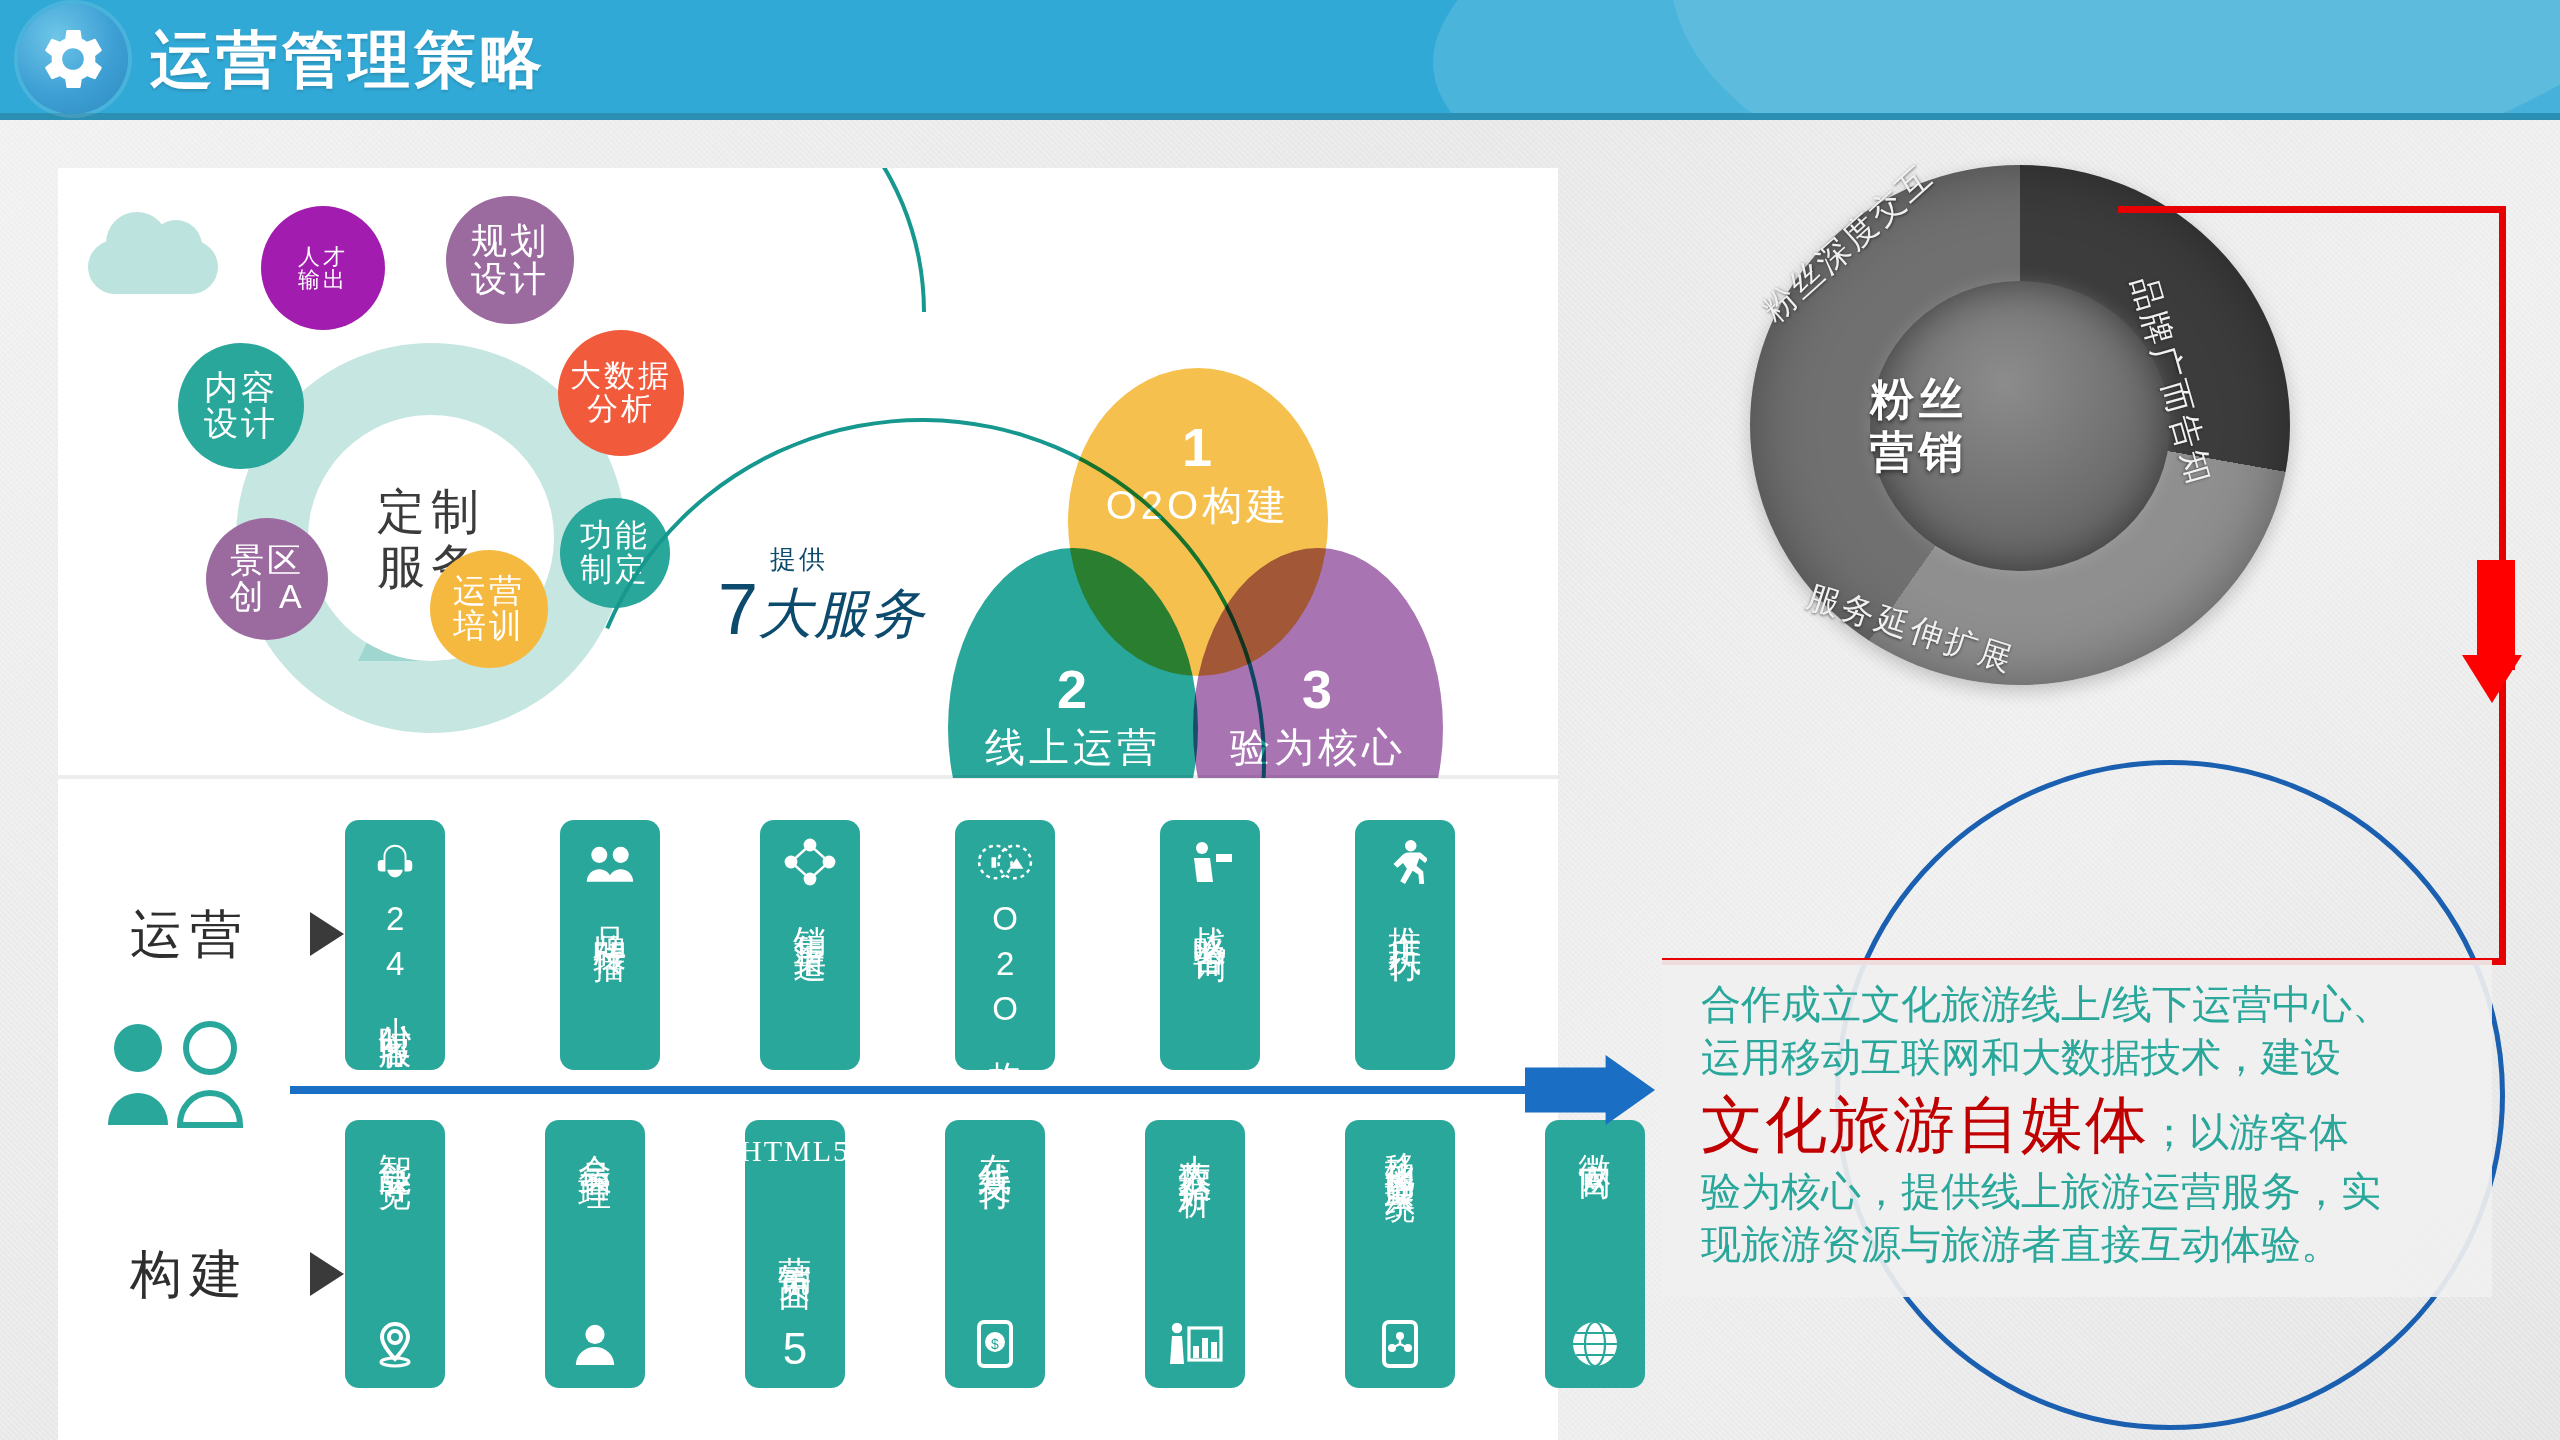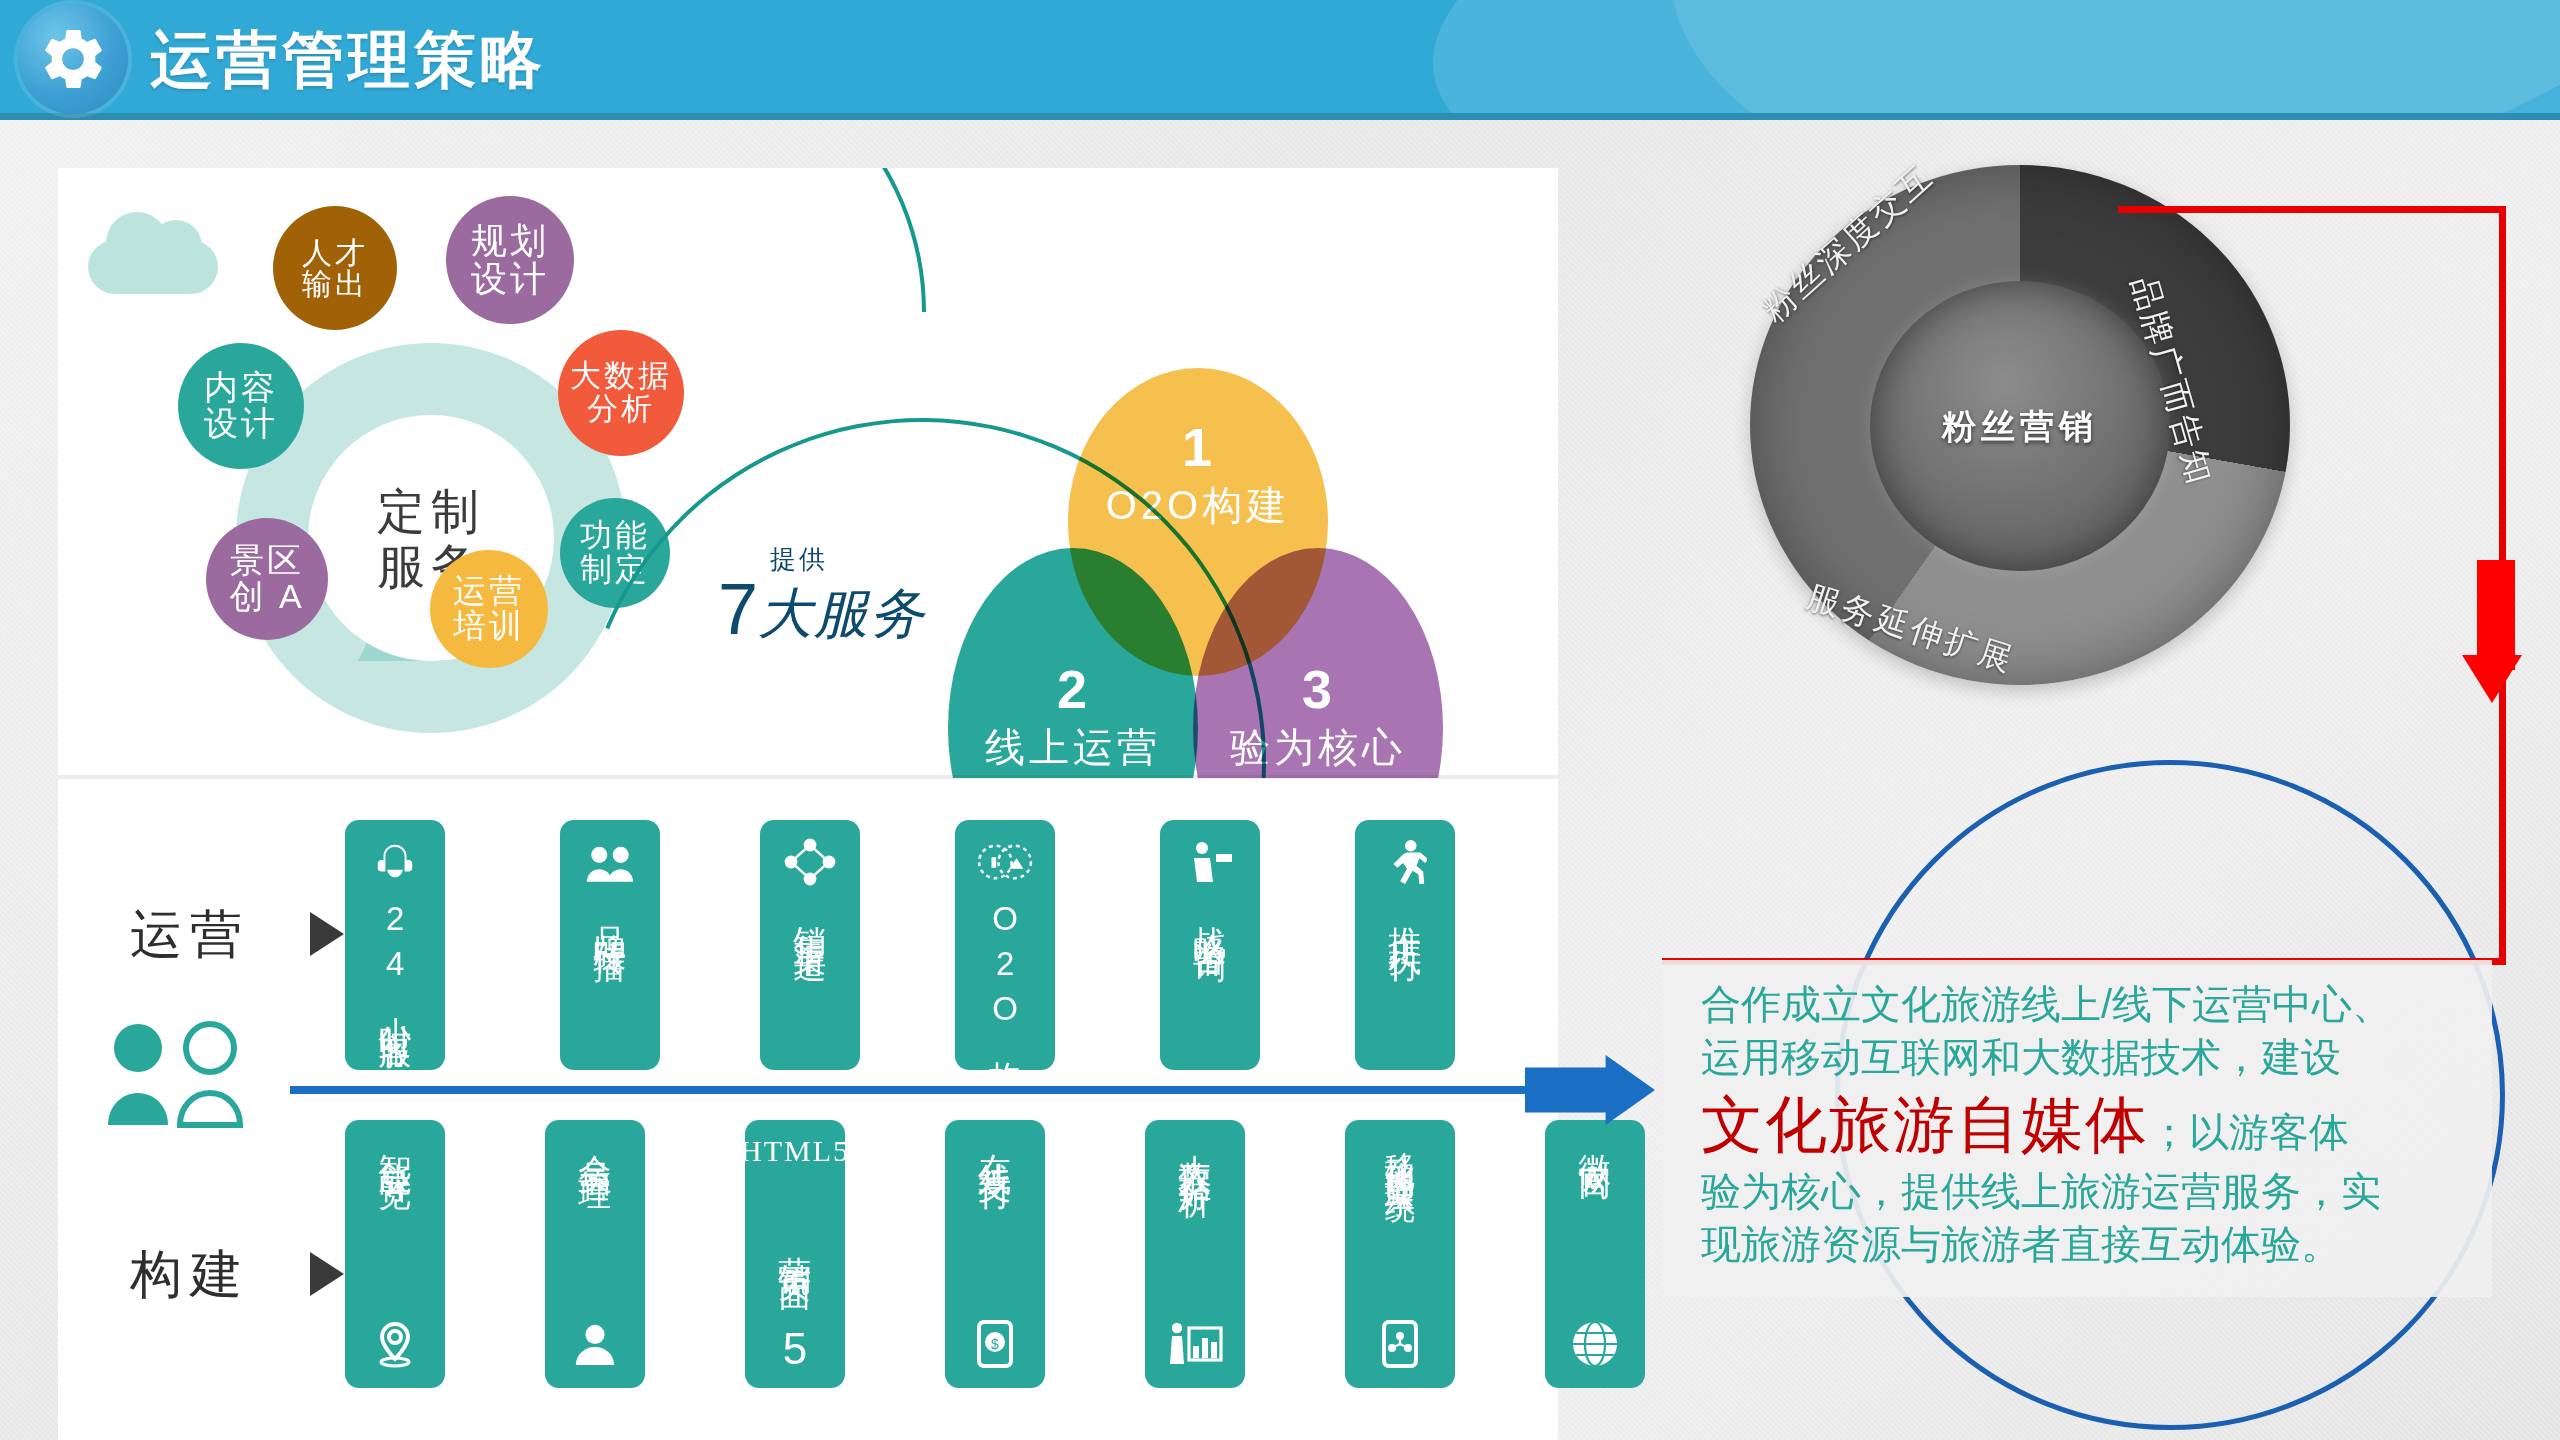--- a/index.html
+++ b/index.html
@@ -87,22 +87,22 @@
   #donut{position:absolute;inset:0;border-radius:50%;
      background:
        conic-gradient(from 0deg,
          #3c3c3c 0deg 100deg,
          #8f8f8f 100deg 215deg,
          #707070 215deg 360deg);
      box-shadow:inset 0 0 60px rgba(0,0,0,.35),0 6px 18px rgba(0,0,0,.2);}
   #donut-inner{position:absolute;left:120px;top:116px;width:300px;height:290px;border-radius:50%;
      background:radial-gradient(circle at 45% 35%,#8c8c8c 0%,#6e6e6e 55%,#5a5a5a 100%);
      box-shadow:inset 0 0 40px rgba(0,0,0,.45),0 0 18px rgba(255,255,255,.15);}
-  #donut-center{position:absolute;inset:0;display:flex;align-items:center;
-     justify-content:center;color:#fff;font-size:34px;font-weight:bold;letter-spacing:5px;line-height:1.2;
+  #donut-center{position:absolute;inset:0;display:flex;flex-direction:column;
+     justify-content:center;color:#fff;font-size:44px;font-weight:bold;letter-spacing:5px;line-height:1.2;
      text-shadow:0 2px 4px rgba(0,0,0,.6);}
   .seg-label{position:absolute;color:#f0f0f0;font-size:33px;letter-spacing:3px;white-space:nowrap;
      text-shadow:0 1px 3px rgba(0,0,0,.55);}
   .red-h{position:absolute;background:#e60000;}
   .red-v{position:absolute;background:#e60000;}
   #red-arrow{position:absolute;left:2462px;top:655px;width:0;height:0;
      border-left:30px solid transparent;border-right:30px solid transparent;border-top:48px solid #ff0000;}
   #red-stem{position:absolute;left:2477px;top:560px;width:38px;height:110px;background:#ff0000;}
 
   
@@ -153,21 +153,21 @@
   <div id="mountain">
     <i style="left:0;top:18px;"></i>
       <i style="left:58px;top:0;"></i>
   </div>
   <div id="ring-hole"></div>
   <div id="center-label">
     <span>定制</span>
     <span>服务</span>
   </div>
 
-  <div class="bubble" style="left:215px;top:38px;width:124px;height:124px;background:#a16207;font-size:30px;">
+  <div class="bubble" style="left:203px;top:38px;width:124px;height:124px;background:#a21caf;font-size:22px;">
     <div>
       <span>人才</span>
       <span>输出</span>
     </div>
   </div>
 
   <div class="bubble" style="left:388px;top:28px;width:128px;height:128px;background:#9b6ba0;font-size:36px;">
     <div>
       <span>规划</span>
       <span>设计</span>

